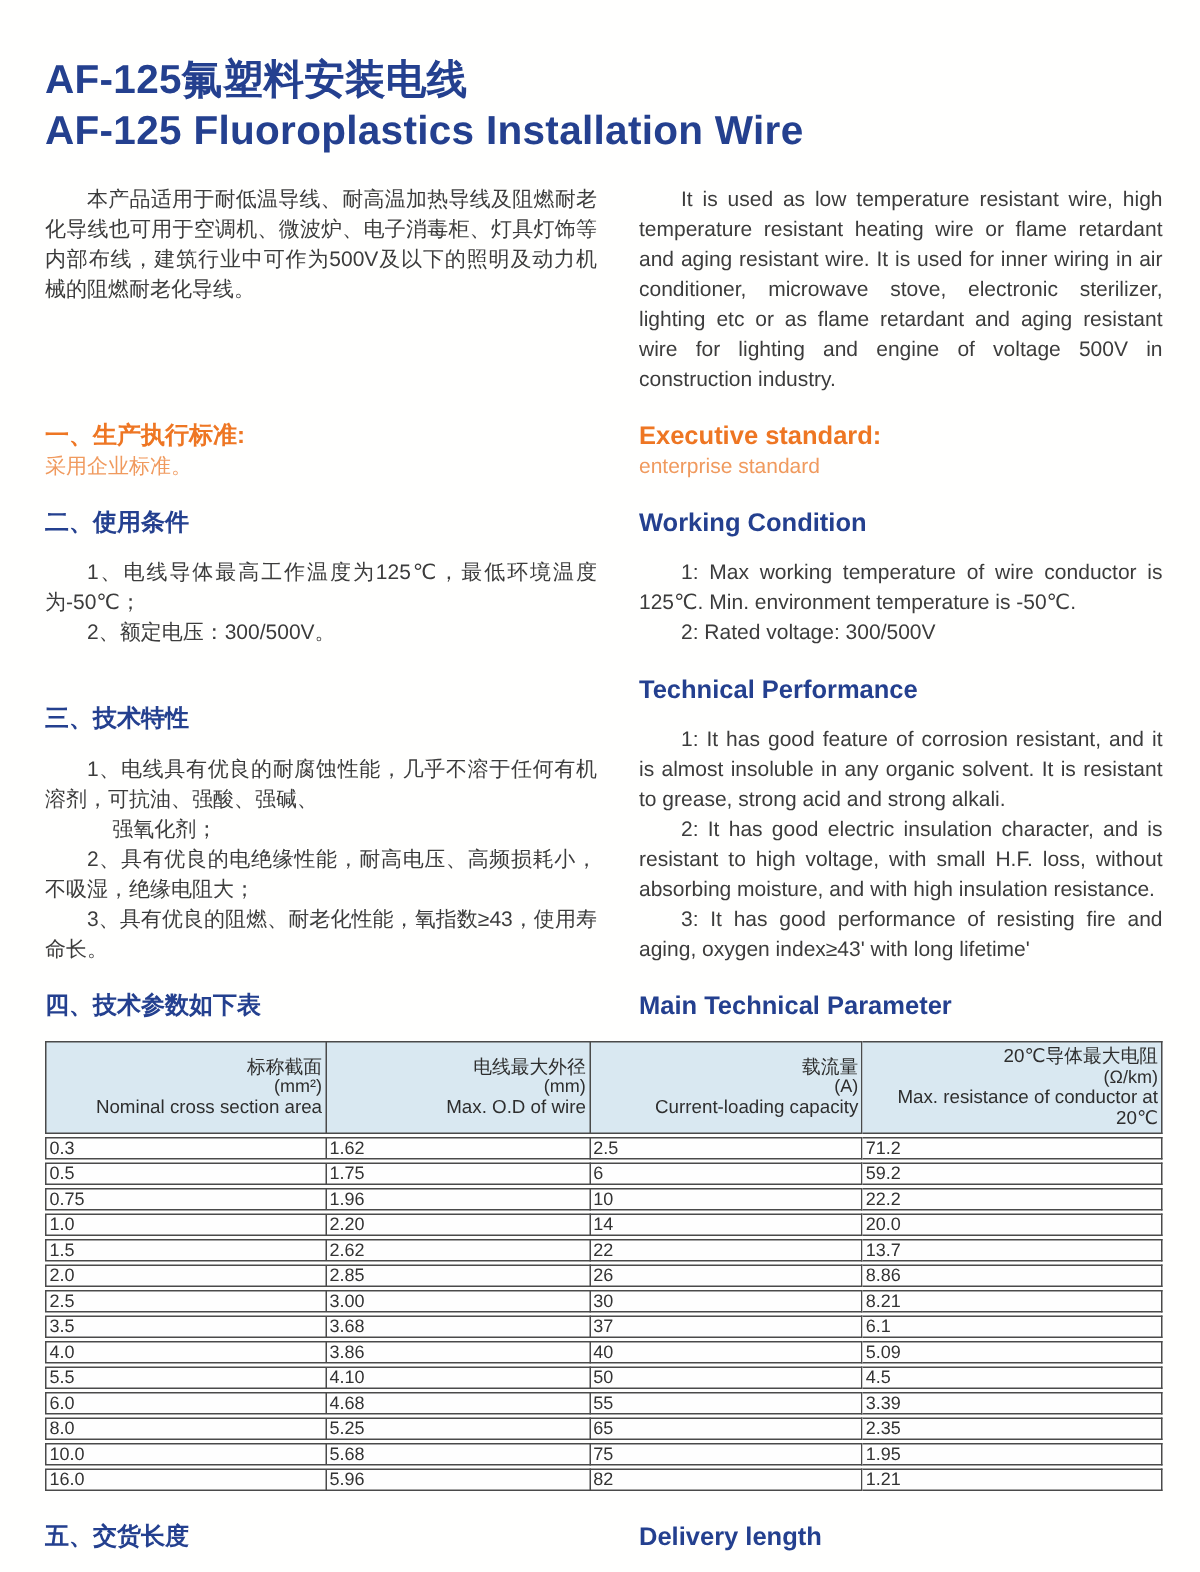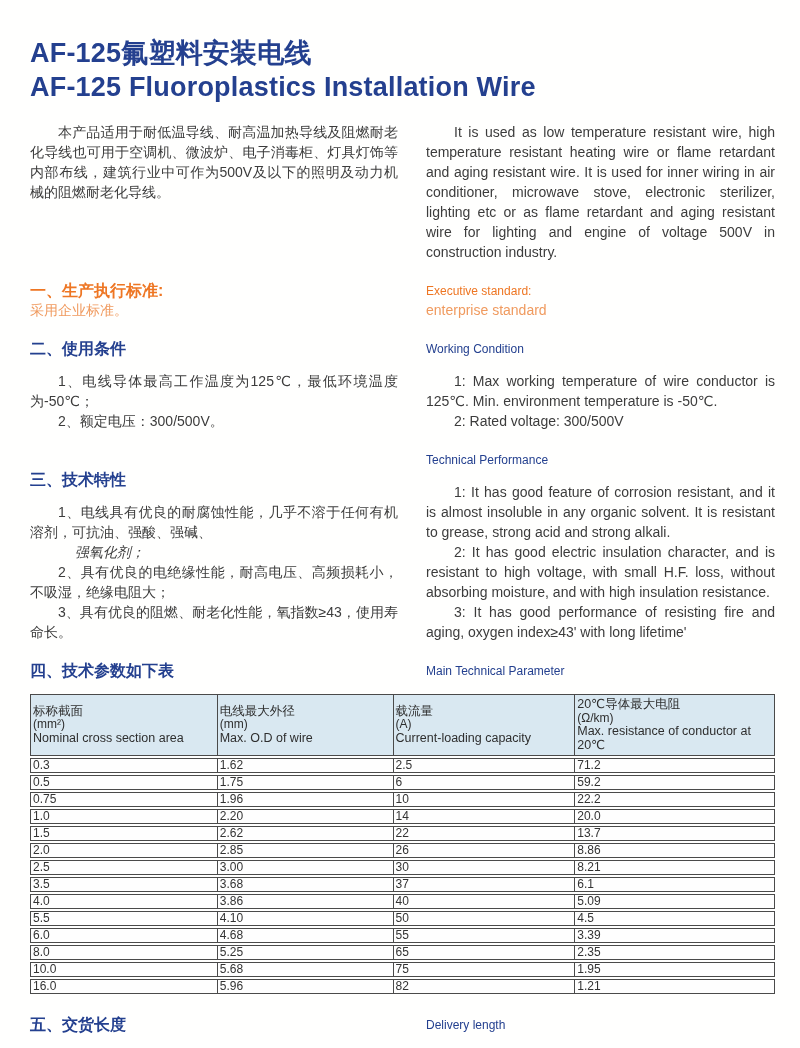--- a/index.html
+++ b/index.html
@@ -18,26 +18,26 @@
     letter-spacing:0.2px;
   }
   .cols{display:flex;gap:28px;}
   .col-l{width:368px;flex:none;}
   .col-r{width:349px;flex:none;}
   p{margin:0;}
   .body-txt{
     font-size:14px;line-height:20px;text-align:justify;color:#3c3c3c;
   }
   .indent{text-indent:2em;}
-  .hang{padding-left:3.2em;font-style:italic;}
+  .hang{padding-left:3.2em;}
   .cn-h{
     font-size:16px;line-height:18px;font-weight:bold;color:#24408f;margin:0;
   }
   .en-h{
-    font-size:12px;line-height:18px;font-weight:normal;color:#24408f;margin:0;
+    font-size:17px;line-height:18px;font-weight:bold;color:#24408f;margin:0;
   }
   .orange-h{color:#ee7623;}
   .orange-sub{color:#f09a5e;font-size:14px;line-height:20px;}
   .sec{margin-top:20px;align-items:flex-end;}
   .sec-body{margin-top:13px;}
   .intro-row{margin-top:18px;}
   
   .param-table{
     width:100%;
     margin-top:12px;
@@ -60,21 +60,21 @@
   .param-table td{
     text-align:left;
     padding:0 2px;
     line-height:13px;
     height:13px;
     border-top:1px solid #4a4a4a;
     border-bottom:1px solid #4a4a4a;
     border-right:1px solid #4a4a4a;
     background:#fefefe;
   }
-  .th-line{display:block;text-align:left;font-size:12.5px;line-height:13.5px;color:#2e2e2e;}
+  .th-line{display:block;text-align:right;font-size:12.5px;line-height:13.5px;color:#2e2e2e;}
   .th-unit{font-size:12px;}
   .w1{width:25.1%;} .w2{width:23.6%;} .w3{width:24.4%;} .w4{width:26.9%;}
 </style>
 </head>
 <body>
 
 <div class="page">
 
   <h1 class="title">AF-125氟塑料安装电线</h1>
   <h1 class="title">AF-125 Fluoroplastics Installation Wire</h1>

